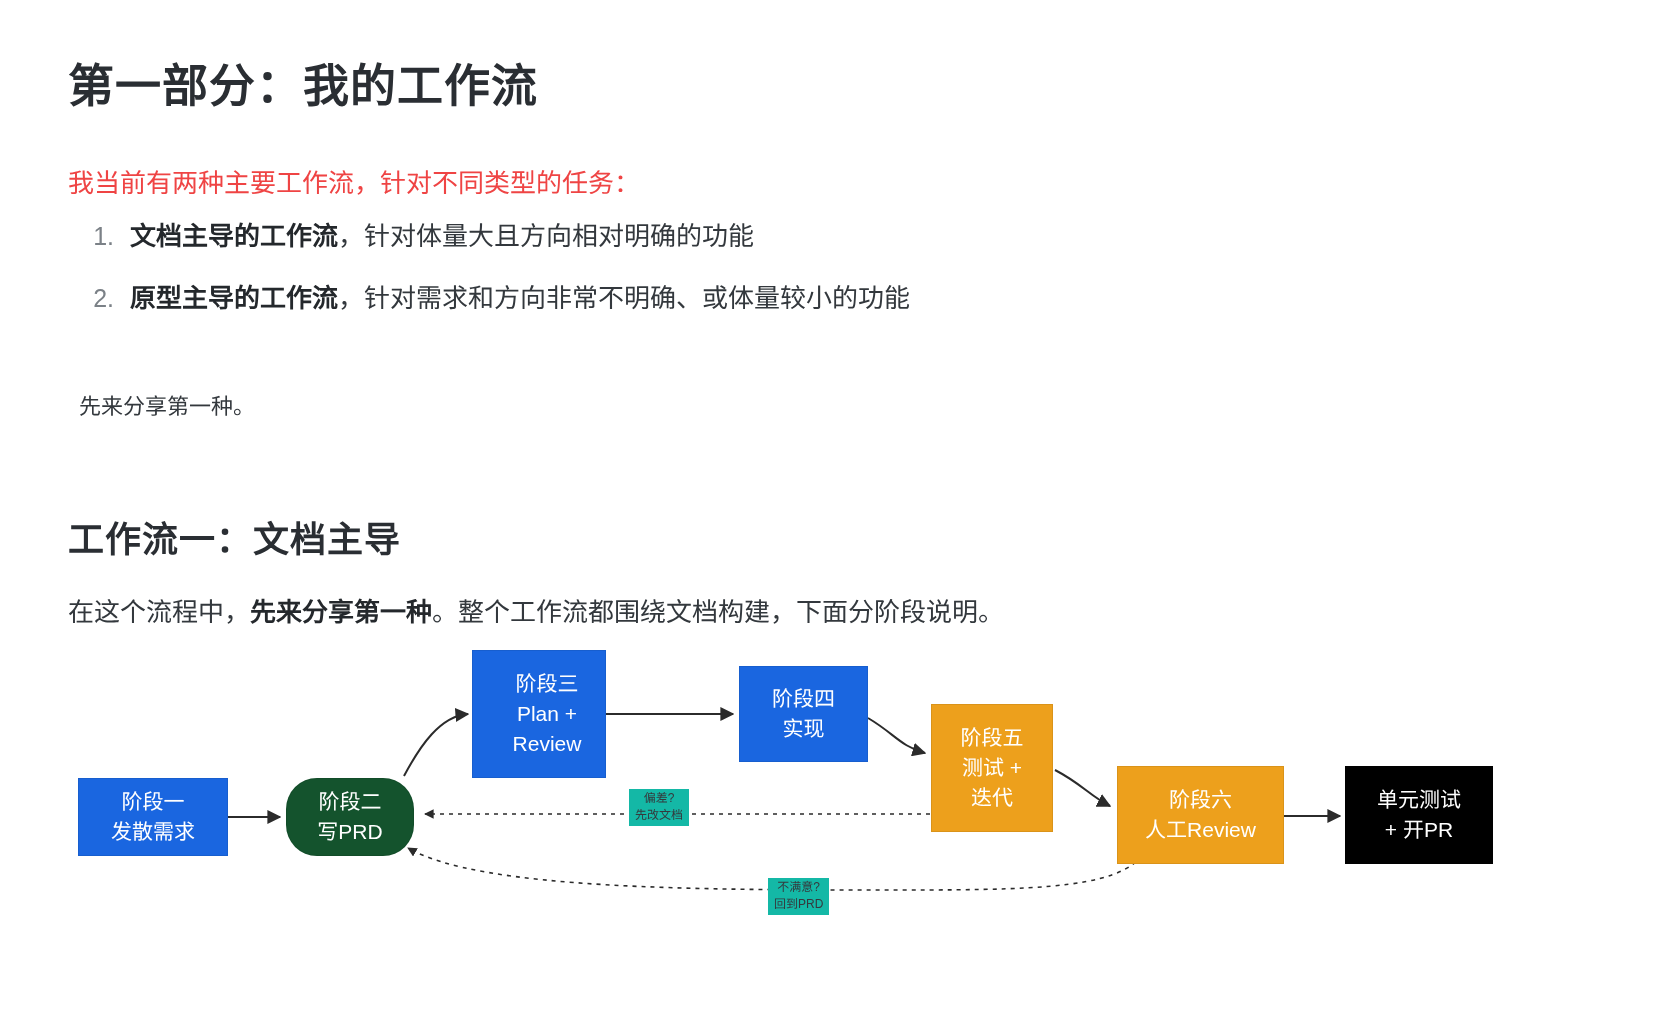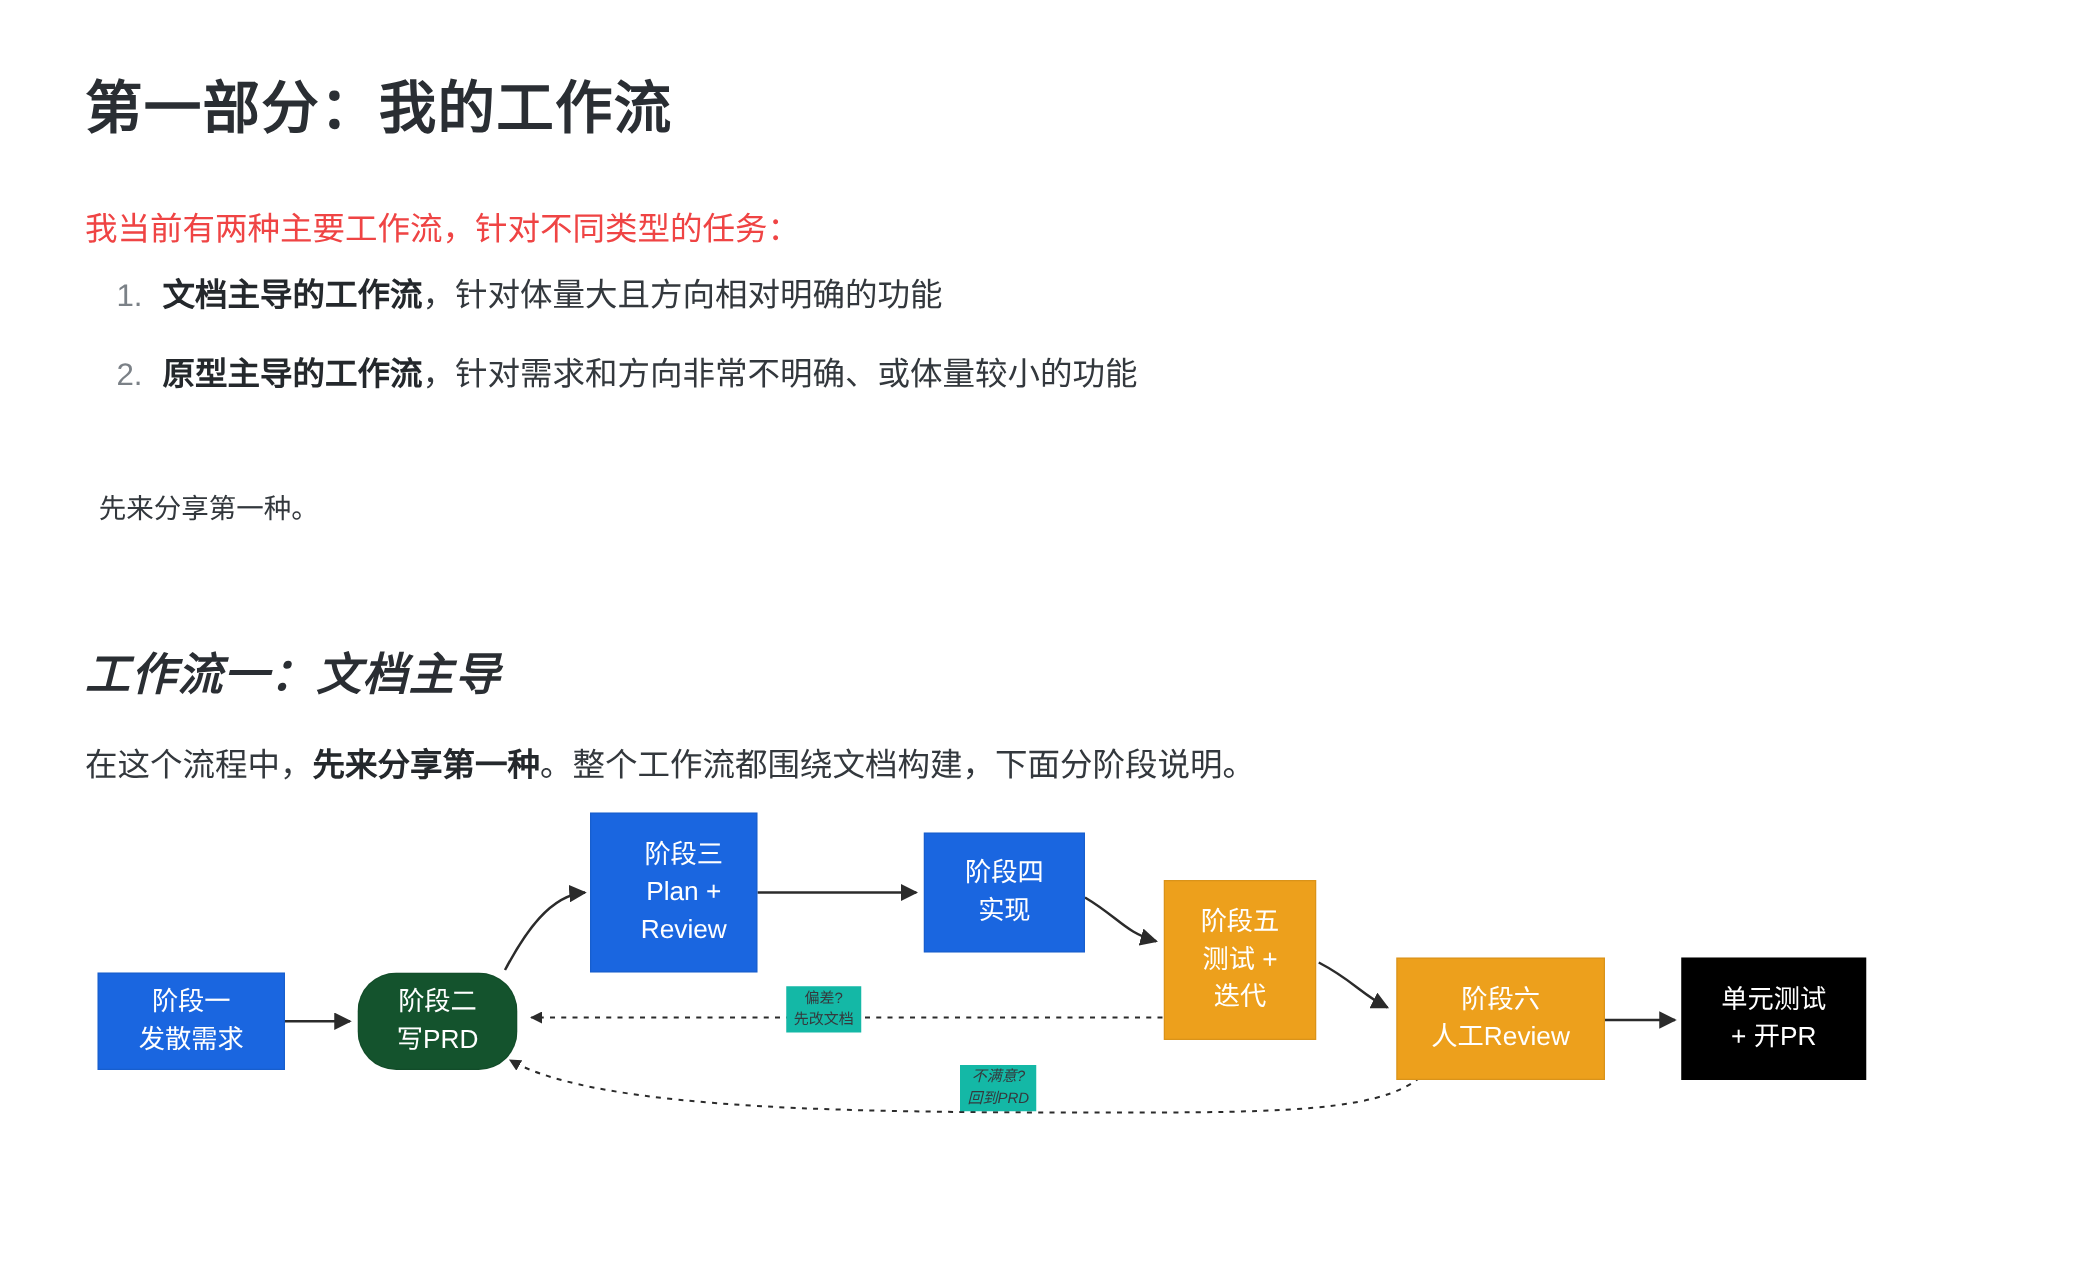--- a/index.html
+++ b/index.html
@@ -73,21 +73,20 @@
     color: #33383d;
   }
   .section-title {
     position: absolute;
     left: 68px;
     top: 480px;
     font-size: 36px;
     font-weight: 700;
     letter-spacing: 1px;
     color: #2a2e33;
-    font-style: italic;
   }
   .para-section {
     position: absolute;
     left: 68px;
     top: 565px;
     font-size: 26px;
     color: #33383d;
   }
   .para-section b { font-weight: 700; color: #24282c; }
 
@@ -229,19 +228,19 @@
     <div class="node n-green" style="left:1345px; top:130px; width:148px; height:98px;">
       <span class="ln">单元测试</span>
       <span class="ln">+ 开PR</span>
     </div>
 
     <div class="edge-label" style="left:629px; top:153px;">
       <span class="ln">偏差?</span>
       <span class="ln">先改文档</span>
     </div>
 
-    <div class="edge-label" style="left:768px; top:216px;font-style:italic;">
+    <div class="edge-label" style="left:768px; top:242px;">
       <span class="ln">不满意?</span>
       <span class="ln">回到PRD</span>
     </div>
 
   </div>
 </div>
 
 </body></html>

